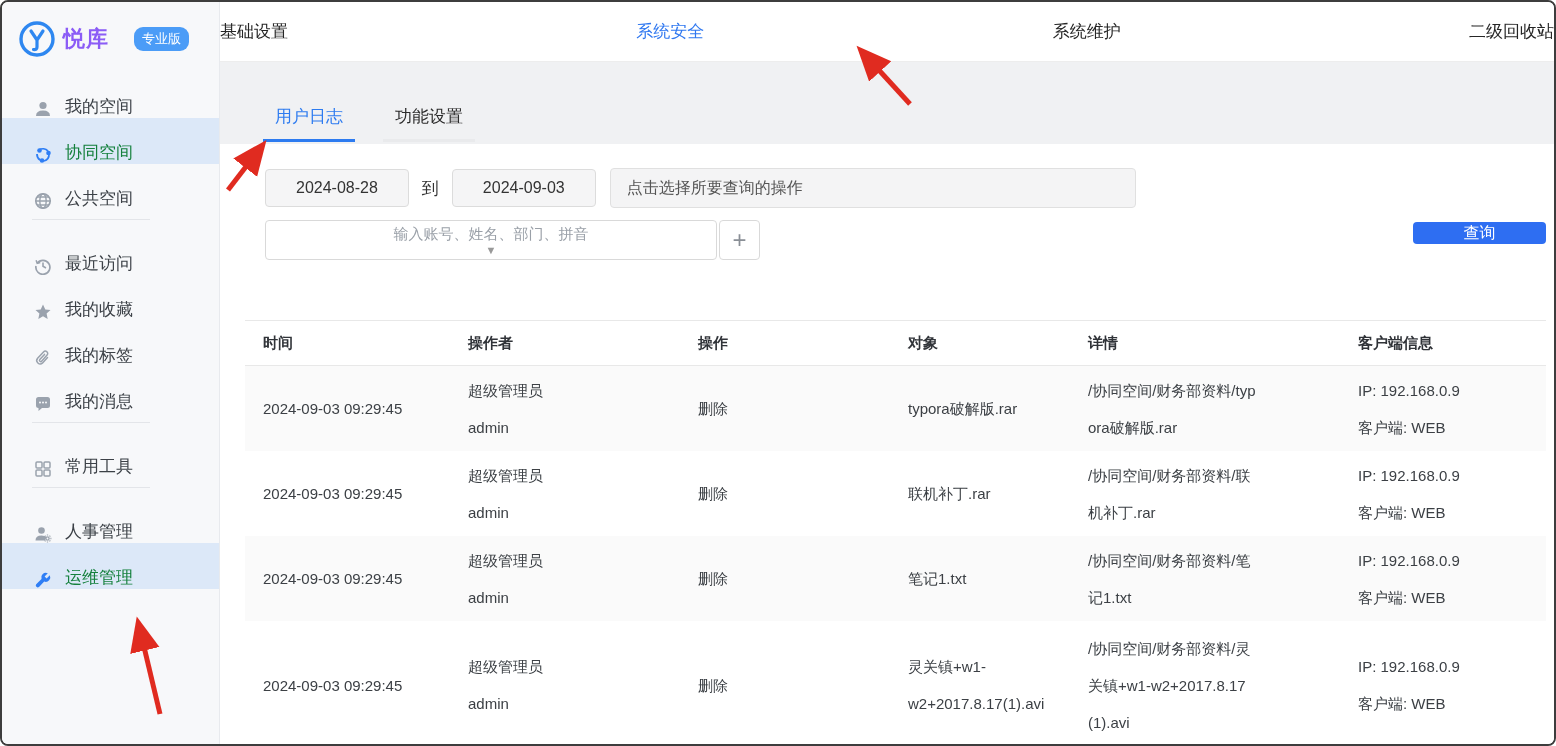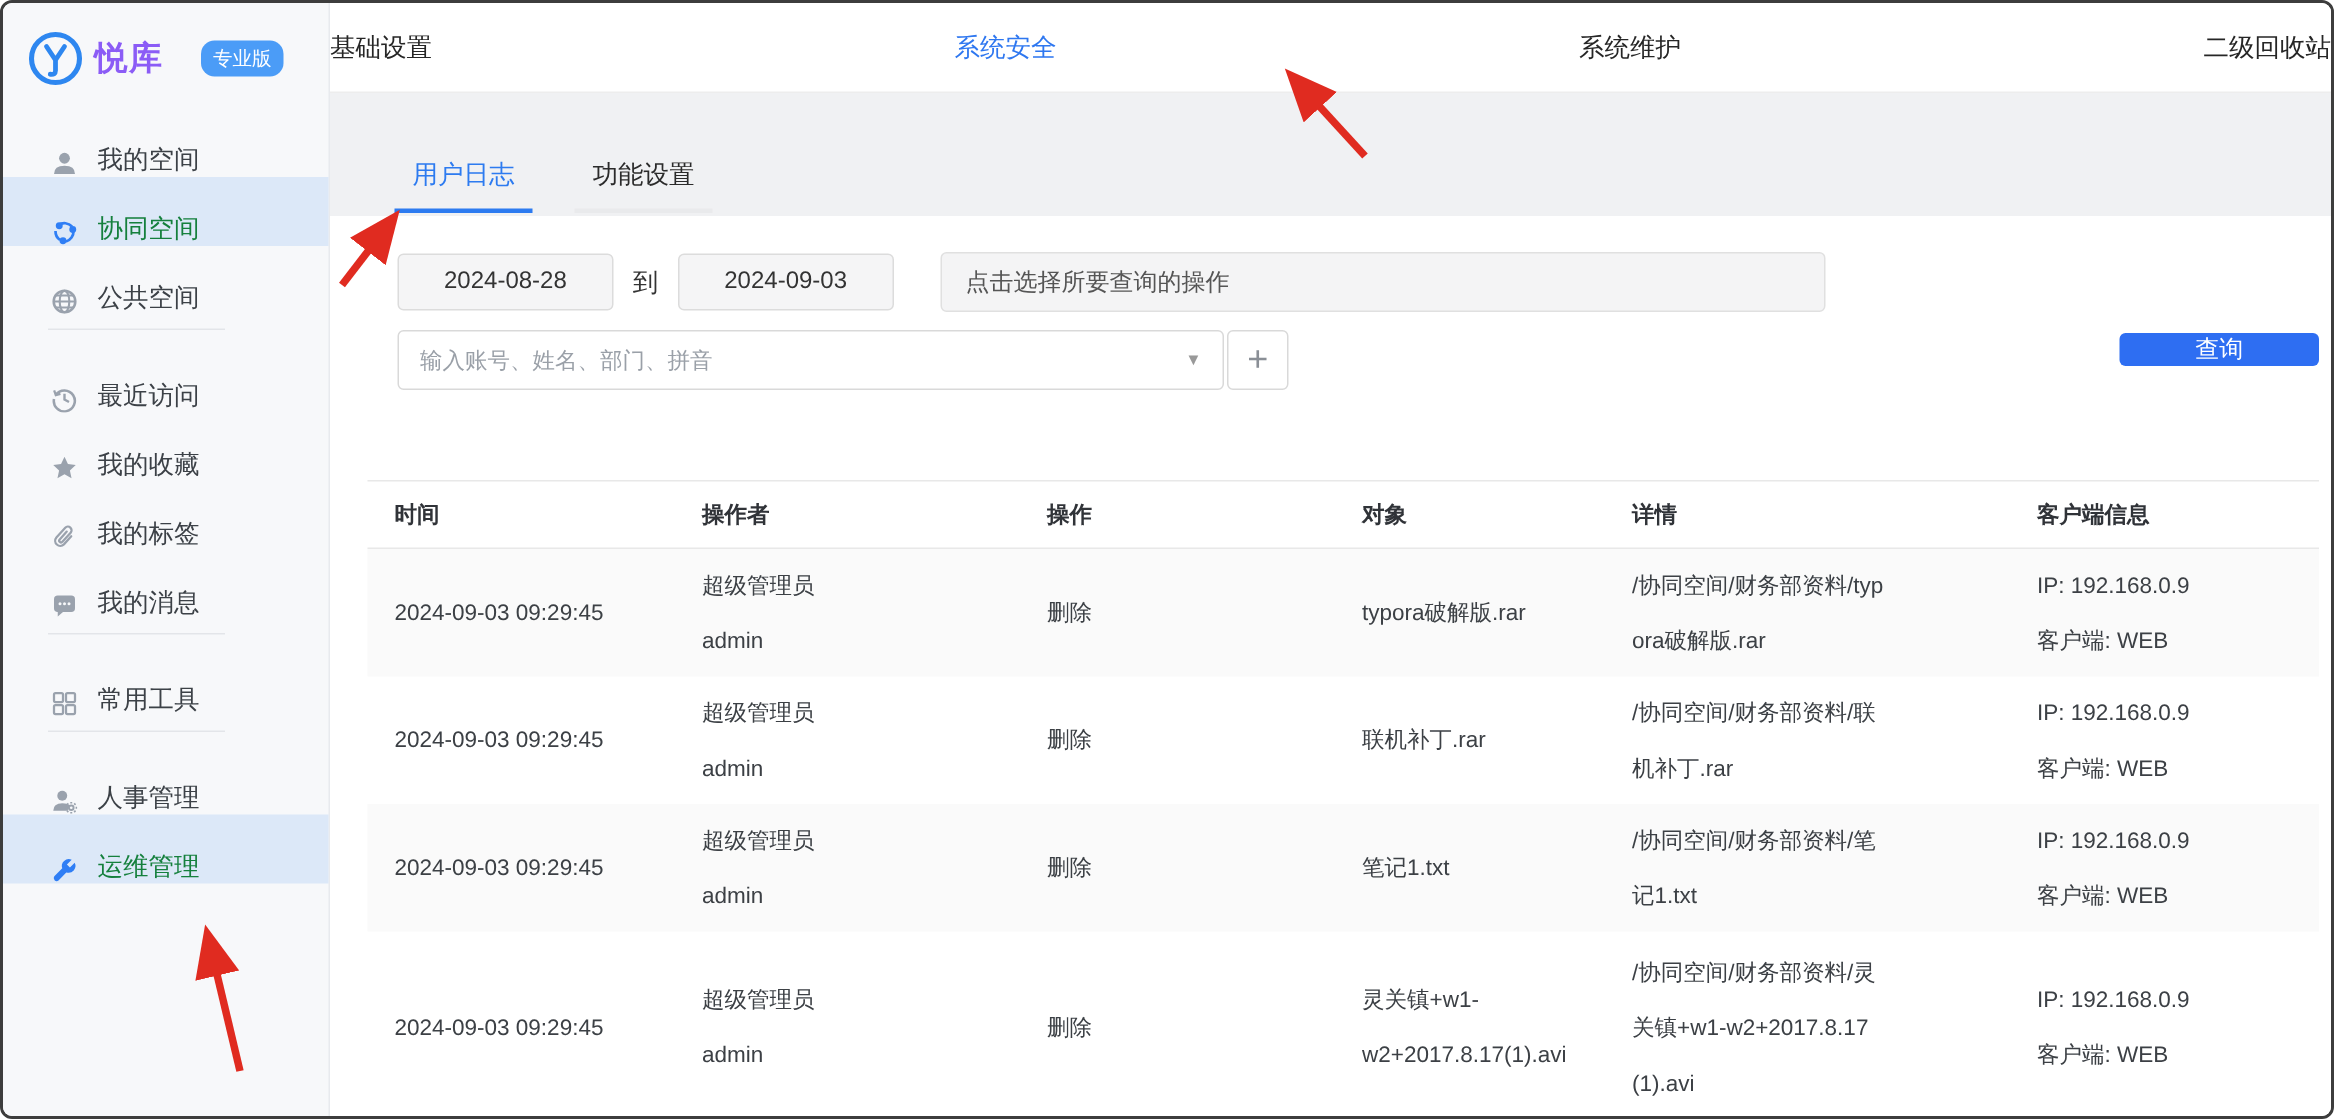--- a/index.html
+++ b/index.html
@@ -48,29 +48,30 @@
   #panel { flex:1; background:#fff; padding:24px 8px 0 25px; overflow:hidden; }
   
   .filter-row1 { display:flex; align-items:center; margin-left:20px; }
   .date-box {
     height:38px; background:#f5f5f6; border:1px solid #dcdcdc; border-radius:4px;
     font-size:16px; color:#333; display:flex; align-items:center; justify-content:center;
     padding:0 30px; cursor:pointer;
   }
   .to-label { font-size:17px; color:#333; margin:0 13px; }
   .op-input {
-    height:40px; width:590px; background:#f4f4f5; border:1px solid #e0e0e0; border-radius:4px;
+    height:40px; width:526px; background:#f4f4f5; border:1px solid #e0e0e0; border-radius:4px;
     font-size:16px; color:#555; display:flex; align-items:center; padding:0 16px;
-    margin-left:31px; cursor:pointer;
+    margin-left:14px; cursor:pointer;
   }
   .filter-row2 { display:flex; align-items:flex-start; margin-left:20px; margin-top:12px; }
   .combo {
-    height:40px; width:551px; background:#fff; border:1px solid #d9d9d9; border-radius:4px;
+    height:40px; width:452px; background:#fff; border:1px solid #d9d9d9; border-radius:4px;
     display:flex; align-items:center; font-size:15px; color:#9aa0a8; padding:4px 14px;
     cursor:pointer;
+    flex-direction:column;
   }
   .combo .ph { flex:1; }
   .combo .caret { color:#999; font-size:11px; }
   .plus-btn {
     height:40px; width:41px; margin-left:2px; background:#fff; border:1px solid #d9d9d9;
     border-radius:4px; color:#8a8f96; font-size:24px; line-height:1;
     display:flex; align-items:center; justify-content:center; cursor:pointer;
   }
   .row2-spacer { flex:1; }
   .query-btn {

